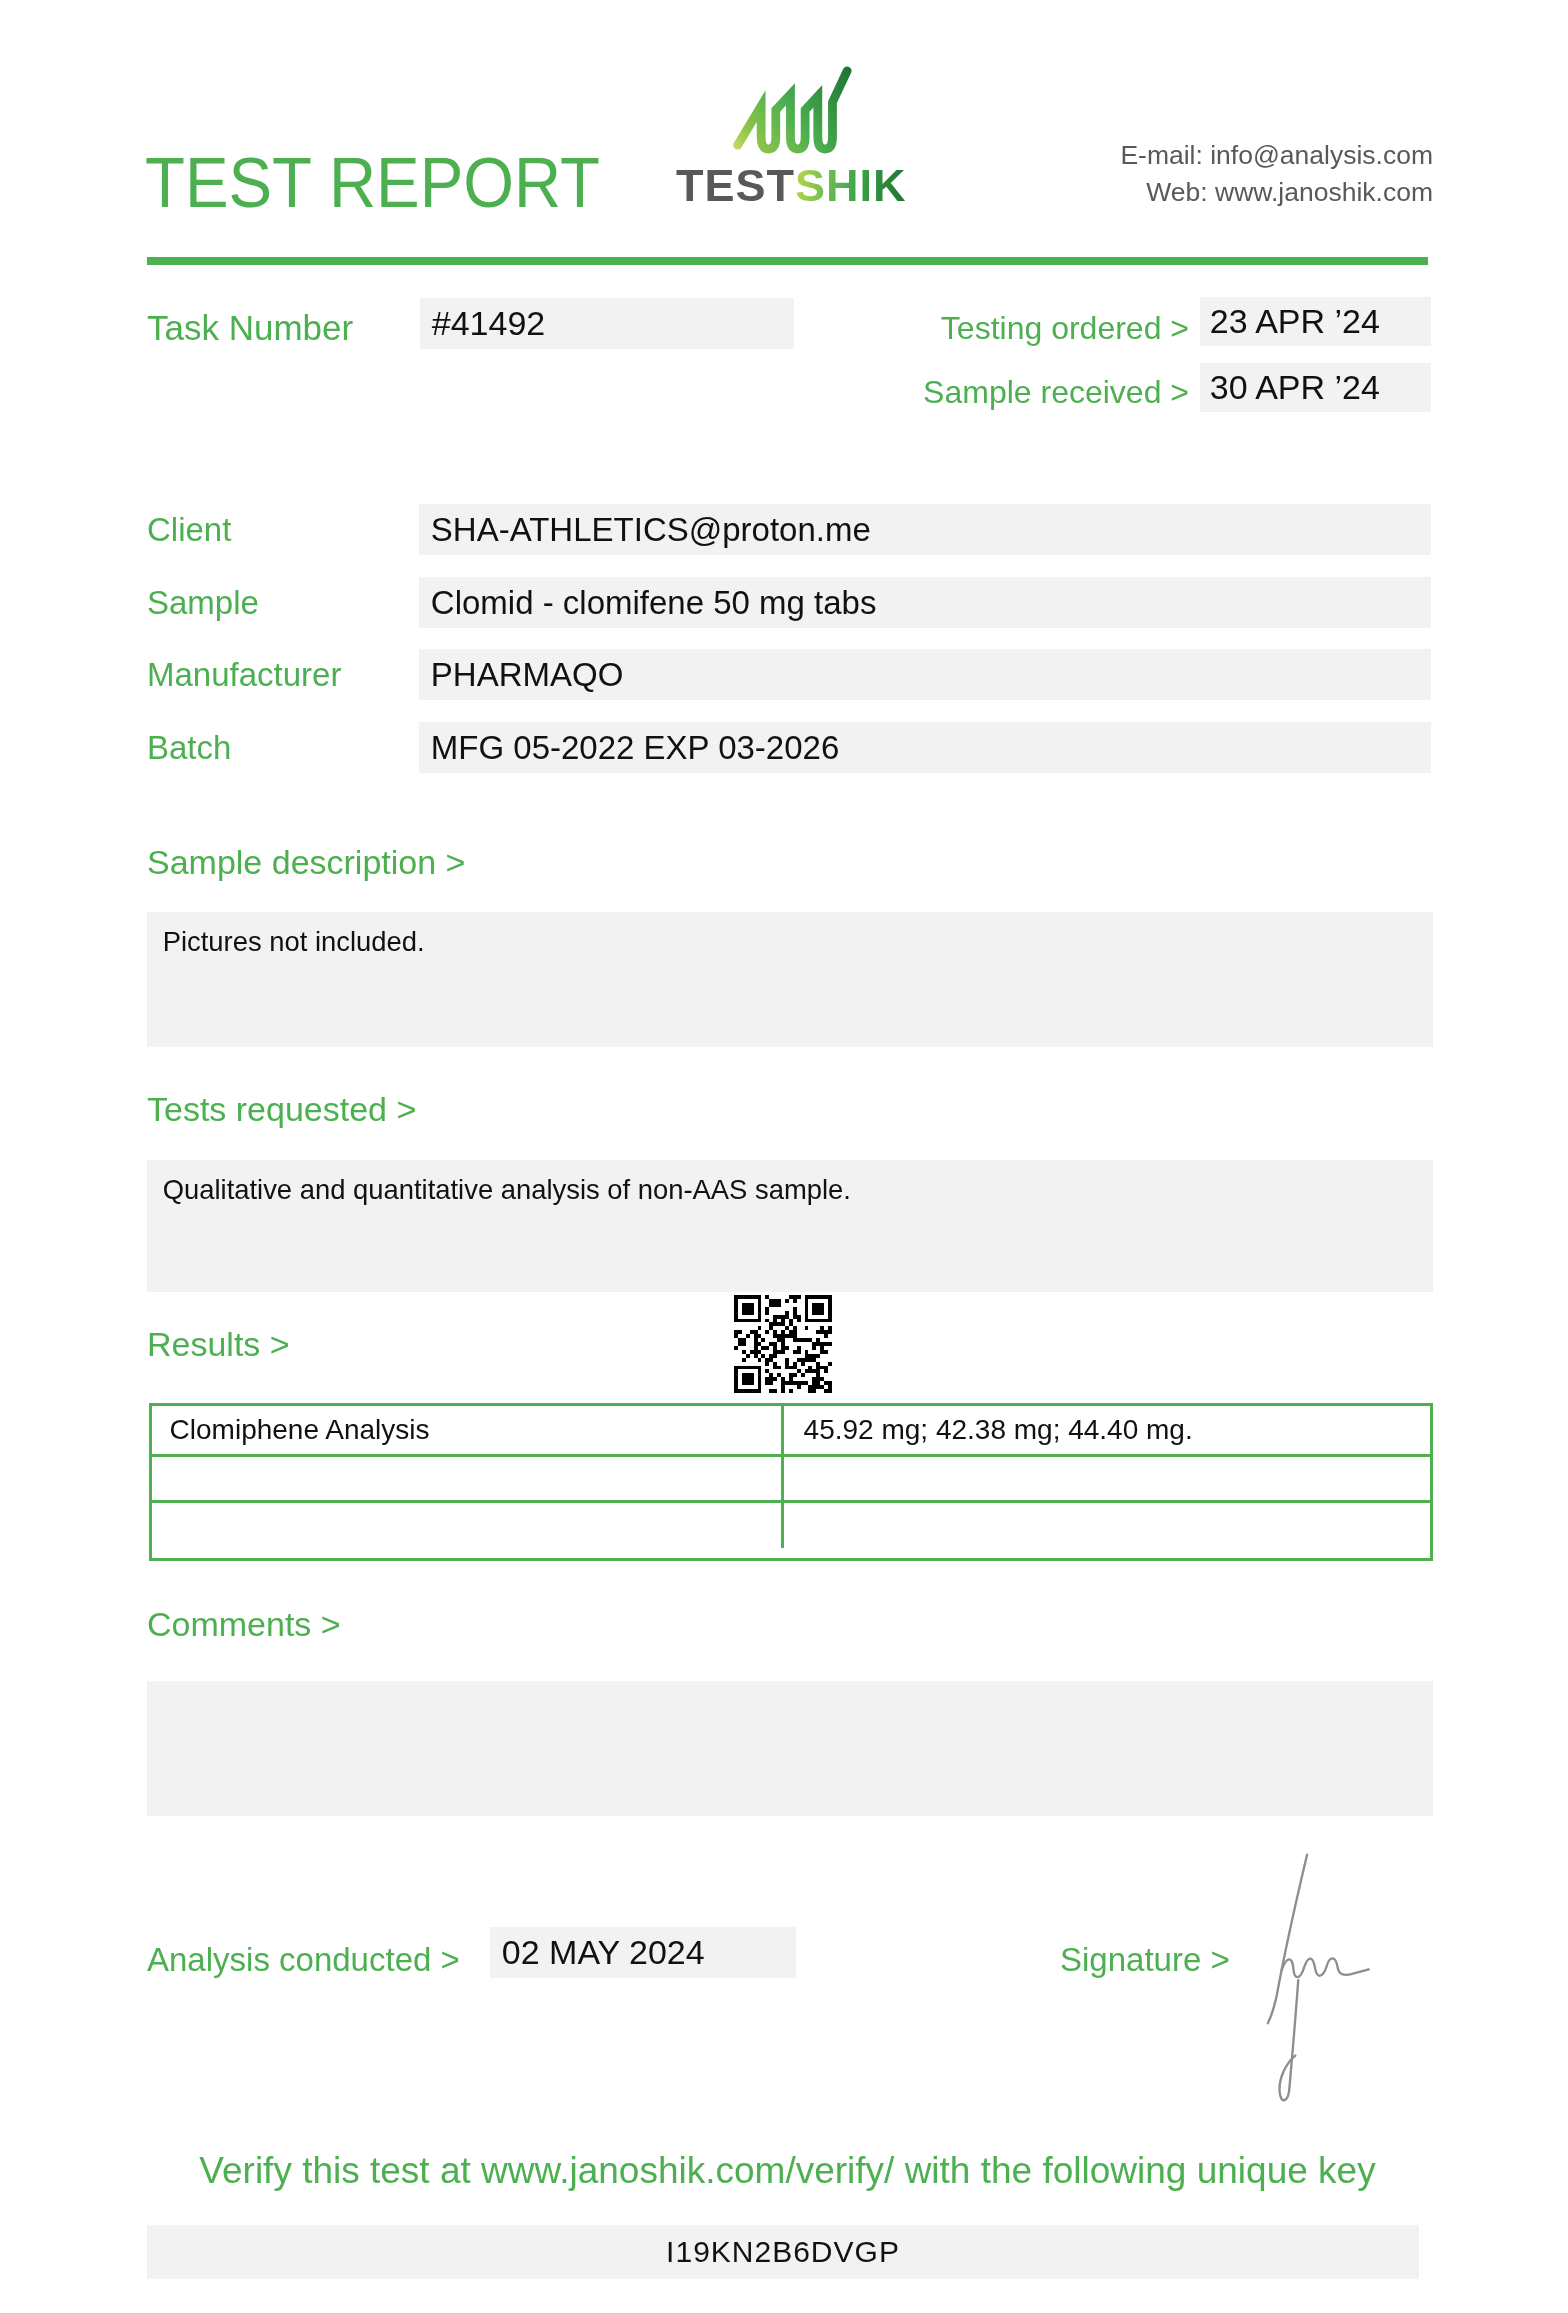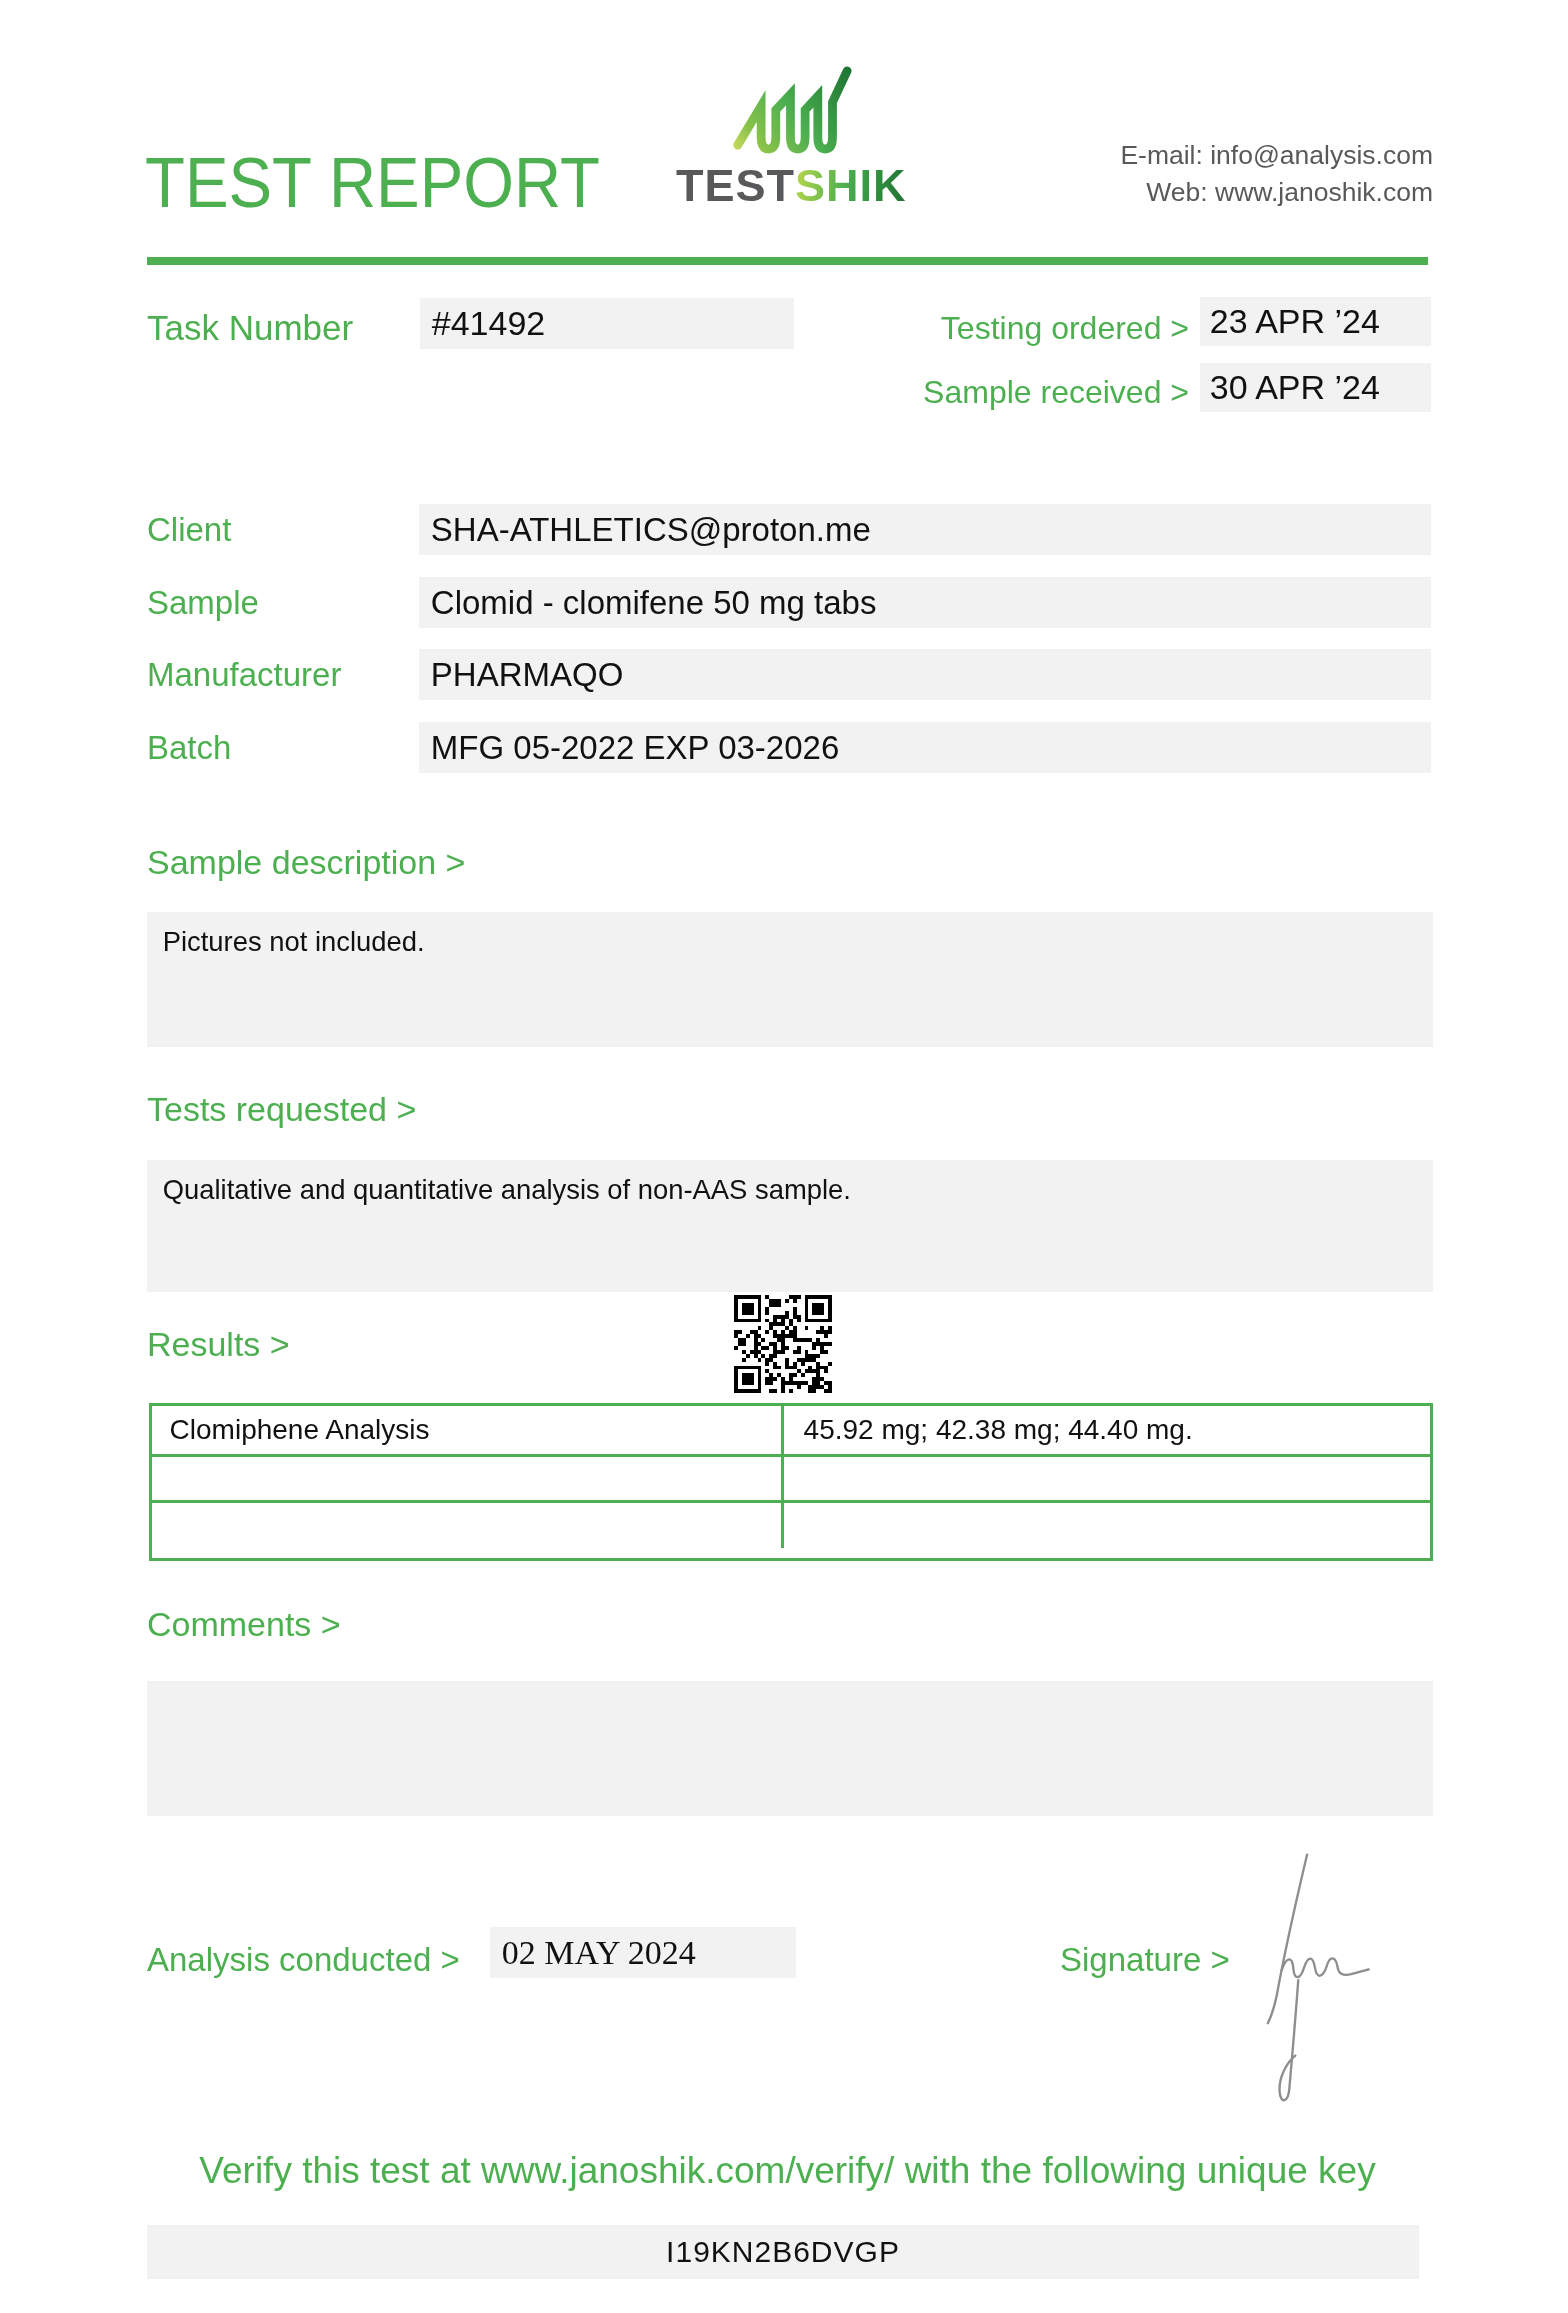--- a/index.html
+++ b/index.html
@@ -64,21 +64,21 @@
     position:absolute;left:149px;top:1403px;width:1284px;height:158px;box-sizing:border-box;
     border:3.9px solid #4CAF50;display:grid;
     grid-template-columns:632px 1fr;grid-template-rows:51px 46px 45px;
   }
   .rcell{border-right:3.9px solid #4CAF50;border-bottom:3.9px solid #4CAF50;display:flex;align-items:center;font-size:28px;padding-left:17.6px;box-sizing:border-box;white-space:nowrap;}
   .rcell.col2{border-right:none;padding-left:19.6px;text-align:right;}
   .rcell.row3{border-bottom:none;}
 
   
   .analysis-label{position:absolute;left:147px;top:1941px;font-size:33px;color:#4CAF50;white-space:nowrap;}
-  .analysis-box{position:absolute;left:490px;top:1927px;width:306px;height:51px;line-height:51px;font-size:34px;padding-left:11.8px;box-sizing:border-box;font-family:Liberation Serif, serif;}
+  .analysis-box{position:absolute;left:490px;top:1927px;width:306px;height:51px;line-height:51px;font-size:34px;padding-left:11.8px;box-sizing:border-box;}
   .signature-label{position:absolute;left:1060px;top:1941px;font-size:33px;color:#4CAF50;white-space:nowrap;}
   .signature{position:absolute;left:1255px;top:1841px;}
 
   .verify{position:absolute;left:147px;top:2150px;width:1281px;text-align:center;font-size:37px;color:#4CAF50;white-space:nowrap;}
   .key-box{position:absolute;left:147px;top:2225px;width:1272px;height:54px;line-height:54px;text-align:center;font-size:30px;letter-spacing:1px;}
 </style>
 </head>
 <body>
 
 <div class="page">

